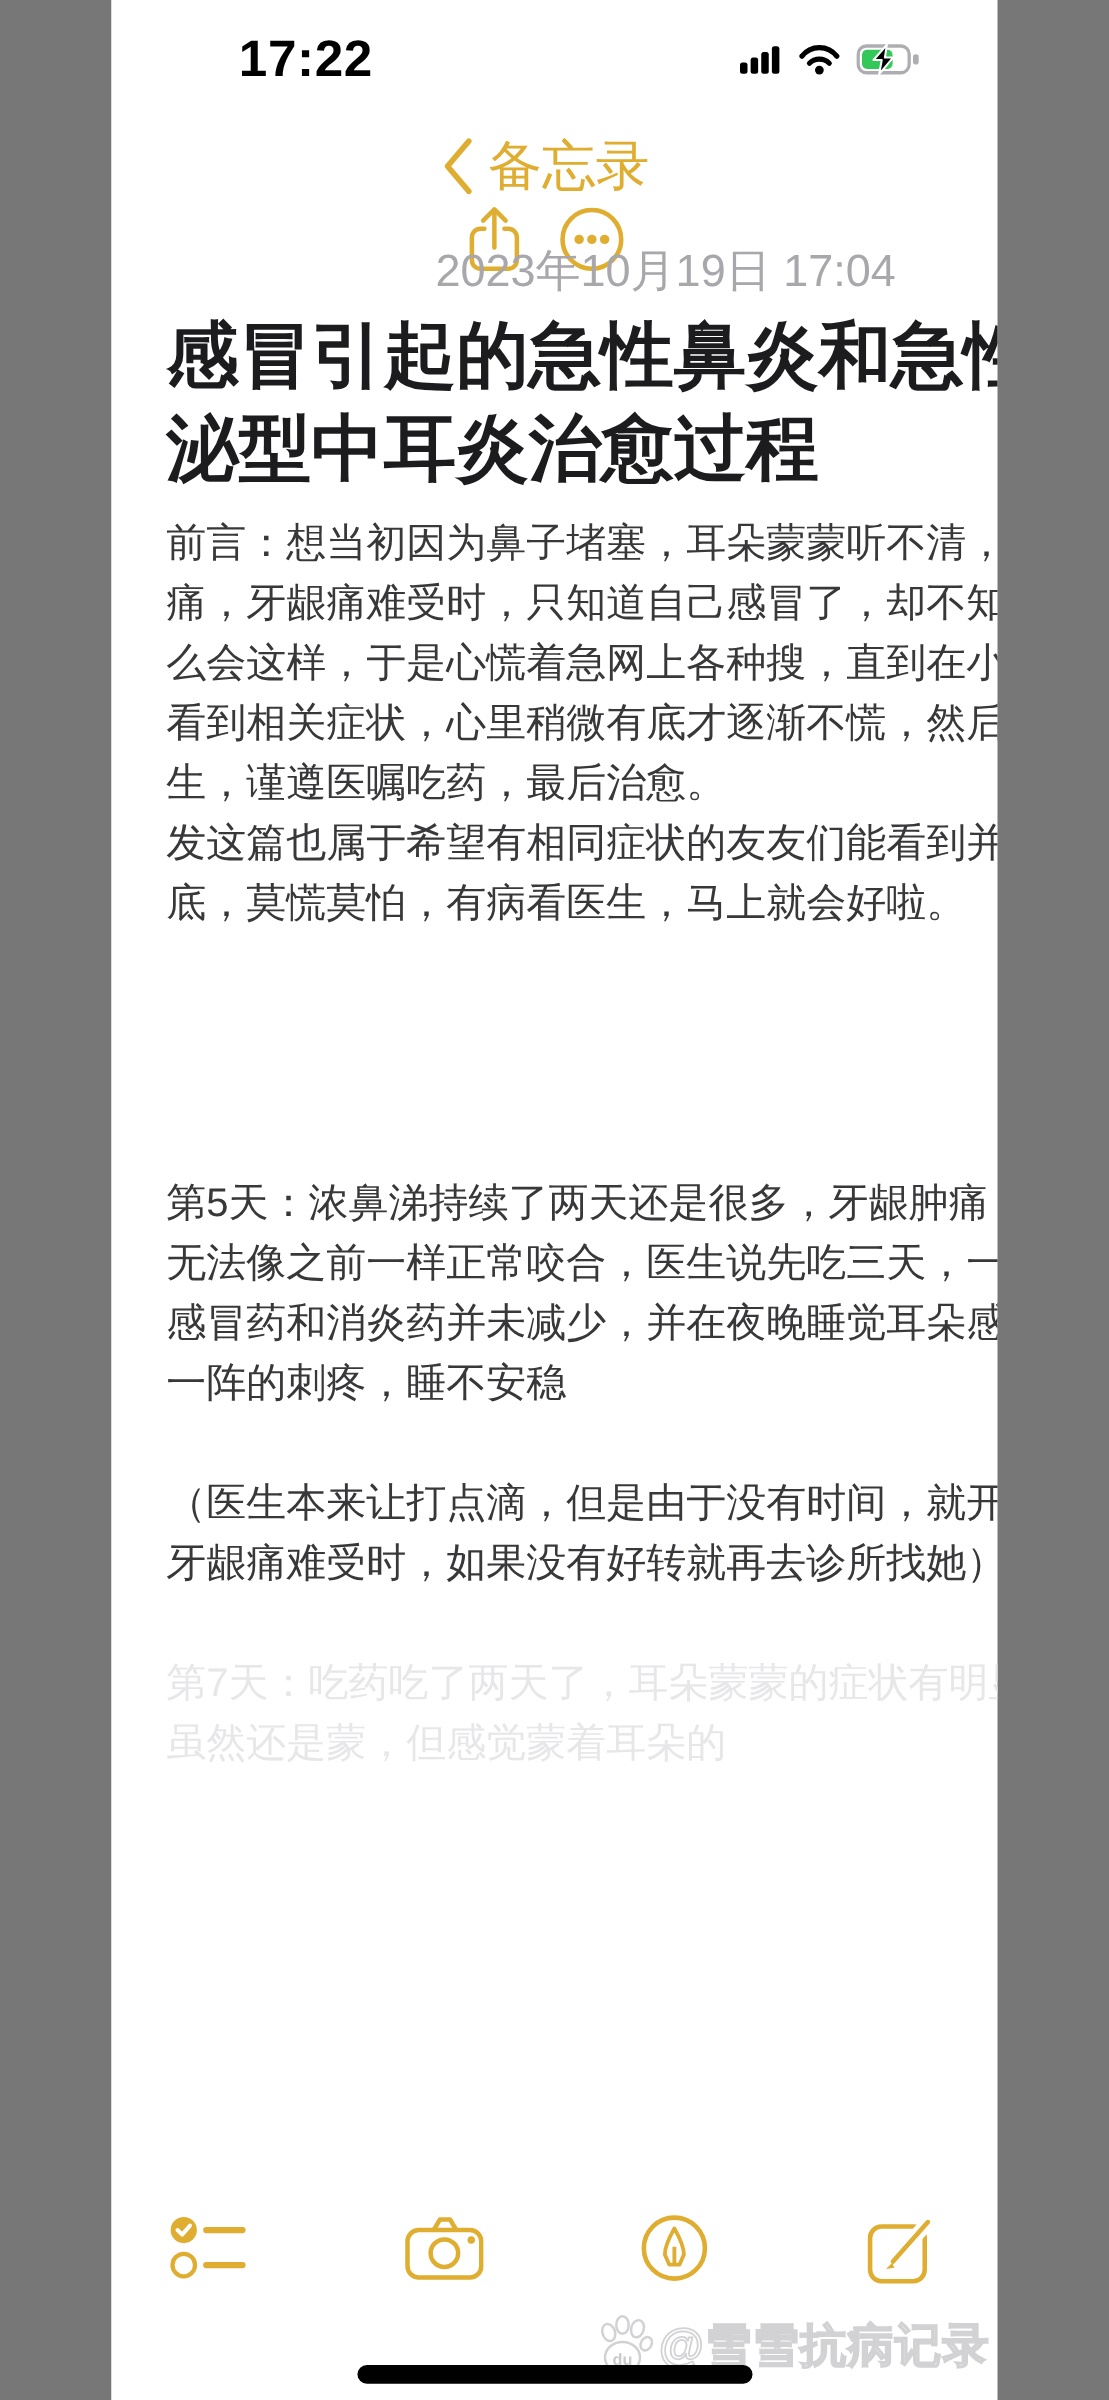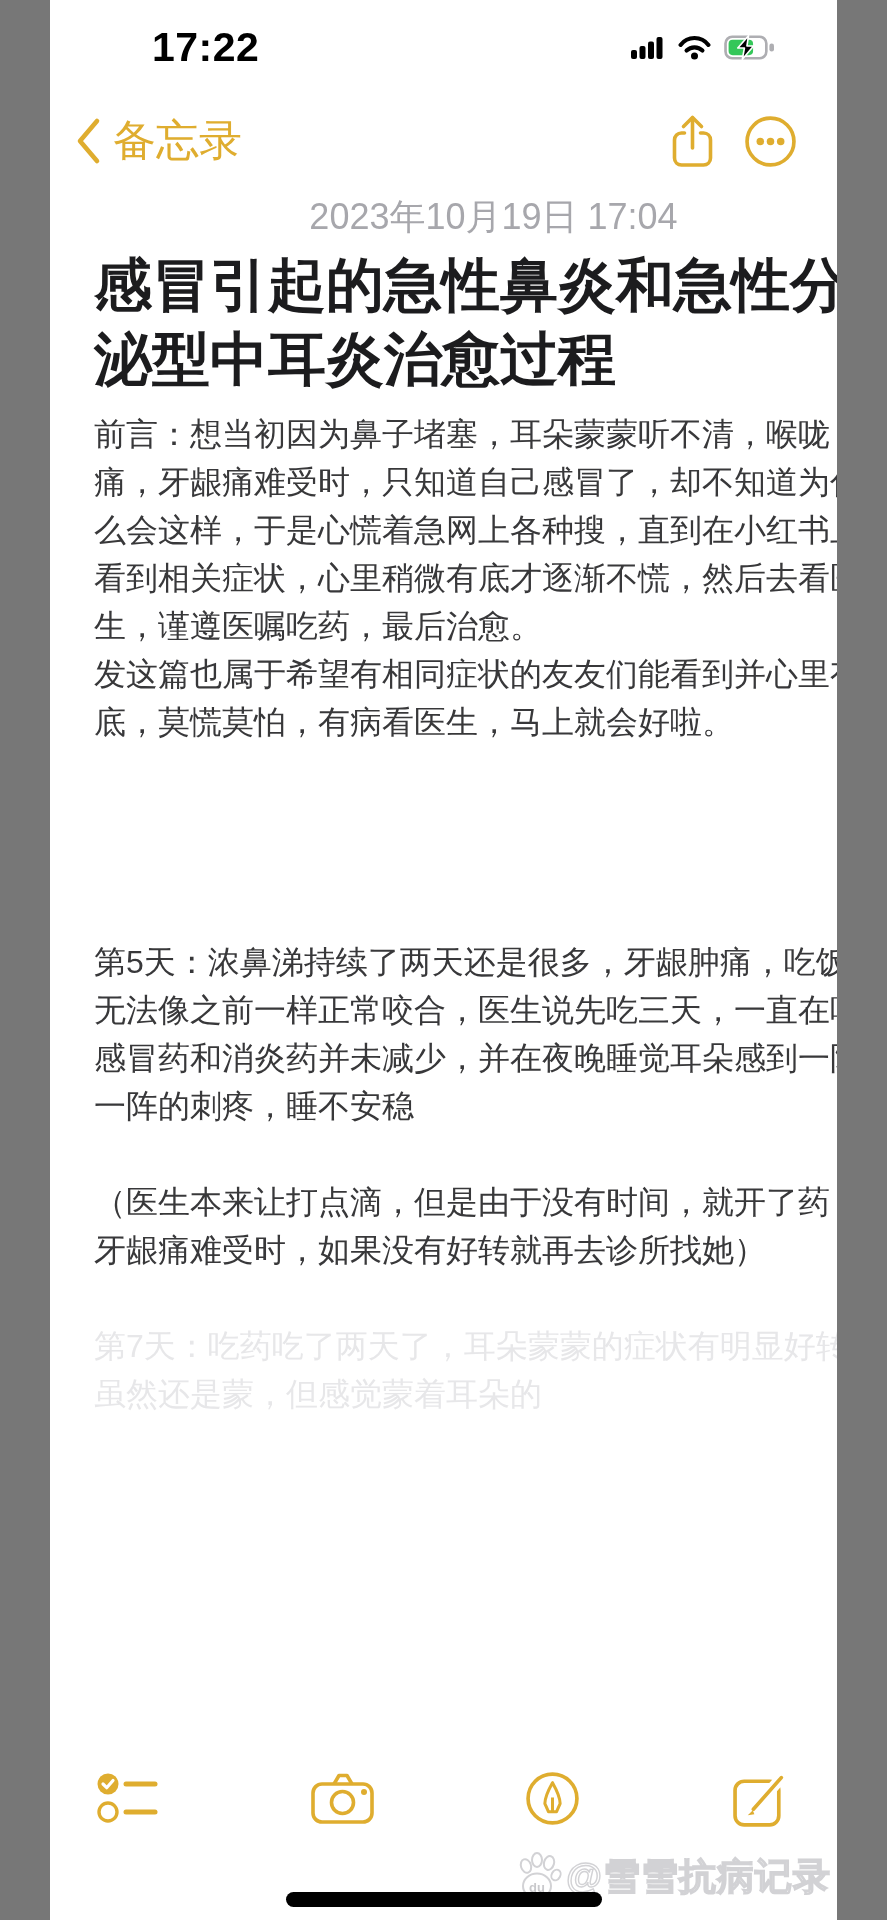--- a/index.html
+++ b/index.html
@@ -1,34 +1,34 @@
 <!DOCTYPE html>
 <html><head>
 <meta charset="utf-8">
 <style>
   html,body{margin:0;padding:0;background:#777;}
   .screen{
-    position:relative;width:787px;height:1920px;margin:0 auto;
+    position:relative;width:709px;height:1920px;margin:0 auto;
     background:#ffffff;overflow:hidden;
     font-family:"Liberation Sans","DejaVu Sans",sans-serif;
     -webkit-font-smoothing:antialiased;
   }
   
   .status-bar{
     position:absolute;top:0;left:0;right:0;height:84px;
     display:flex;align-items:center;justify-content:space-between;
     padding:10px 62px 0 102px;box-sizing:border-box;
   }
   .time{font-size:41px;font-weight:700;color:#000;letter-spacing:.5px;}
   .status-icons{display:flex;align-items:center;gap:13px;}
   
   .nav-bar{
     position:absolute;top:104px;left:0;right:0;height:74px;
     display:flex;align-items:center;justify-content:space-between;
-    padding:0 40px 0 24px;box-sizing:border-box;
+    padding:0 40px 0 24px;box-sizing:border-box;flex-direction:column;
   }
   .back-btn{display:flex;align-items:center;gap:12px;cursor:pointer;}
   .back-label{font-size:43px;color:var(--accent);}
   .nav-actions{display:flex;align-items:center;gap:28px;}
   
   .note-content{
     position:absolute;top:186px;left:44px;width:799px;
   }
   .note-date{
     font-size:36px;line-height:38px;color:#A7A7AC;

